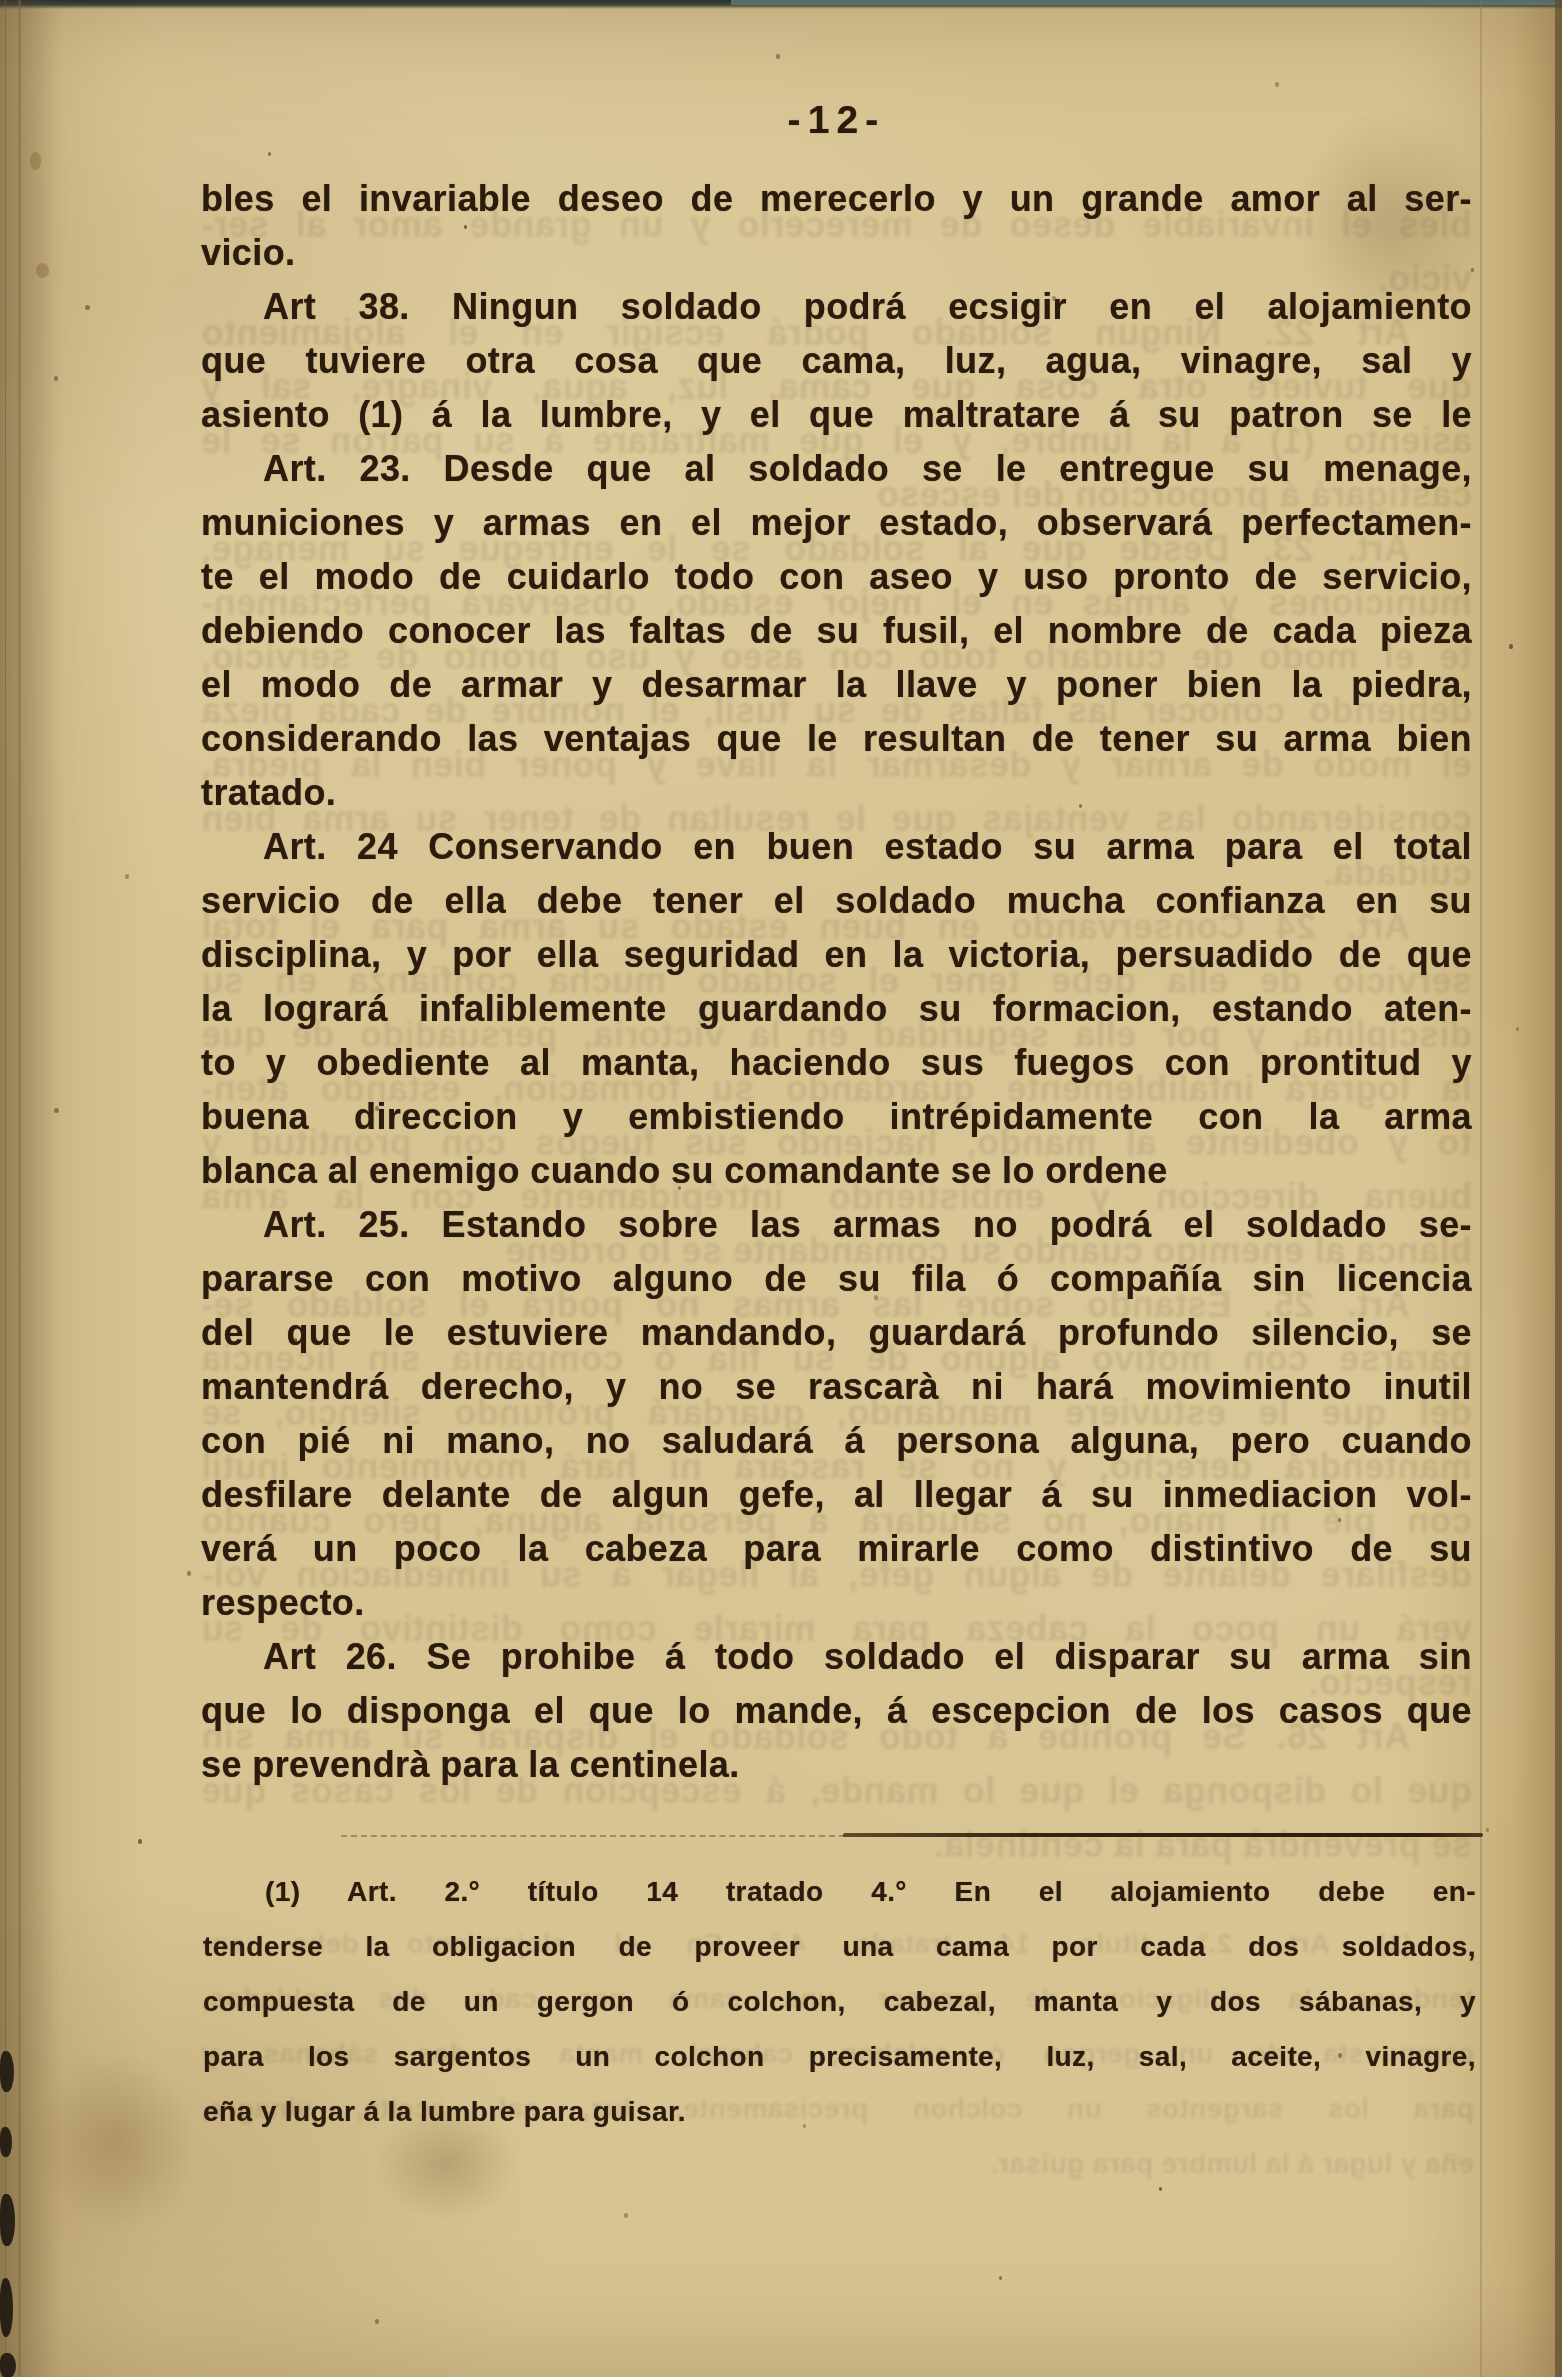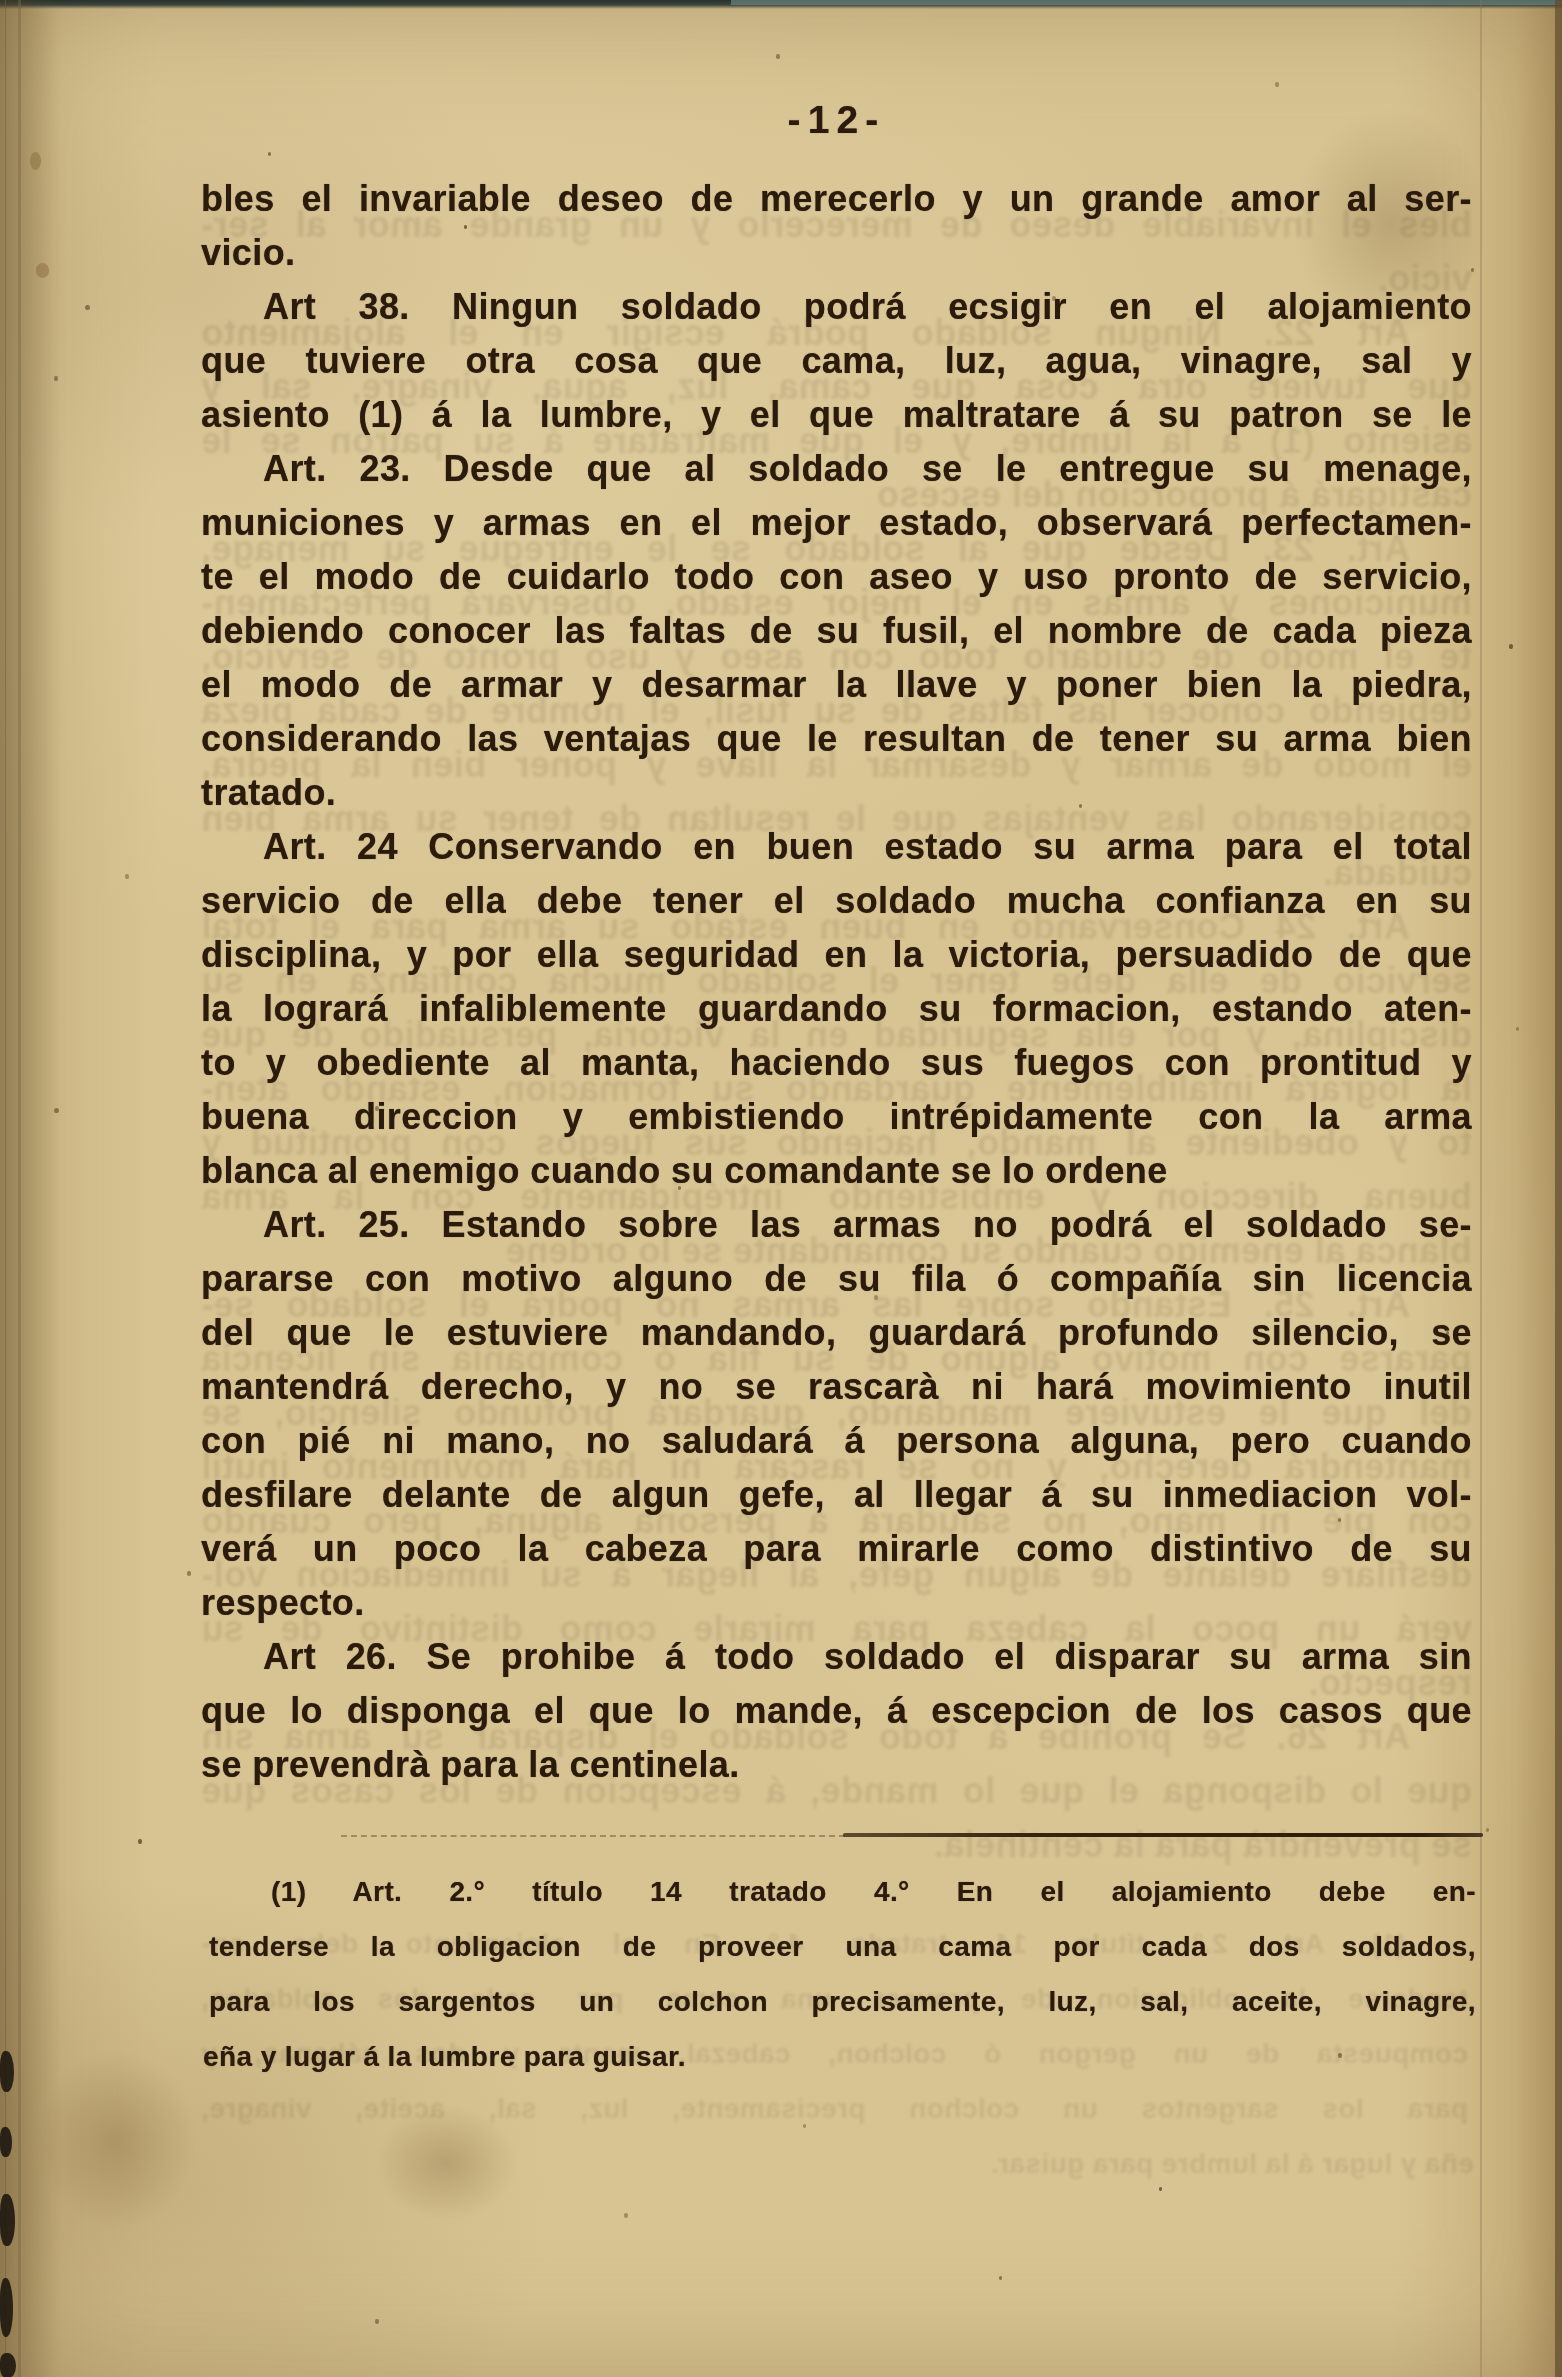--- a/index.html
+++ b/index.html
@@ -42,21 +42,21 @@
   .footnote{position:absolute;left:203px;top:1864px;width:1273px;}
   .line{
     height:54px;line-height:54px;white-space:nowrap;
     font-size:36px;font-weight:700;color:#2b1b0d;
     text-shadow:0 0 0.9px rgba(43,27,13,.62);
     letter-spacing:0.4px;
   }
   .footnote .line{height:55px;line-height:55px;font-size:28px;letter-spacing:0.4px;}
   .line.j{text-align:justify;text-align-last:justify;white-space:normal;
     overflow:hidden;max-height:54px;}
-  .footnote .line.j{max-height:55px;margin-left:6px;}
+  .footnote .line.j{max-height:55px;}
   .line.ind{padding-left:62px;}
   
   .ghost{position:absolute;left:201px;width:1271px;transform:scaleX(-1);
     opacity:.12;filter:blur(1.4px);pointer-events:none;}
   .ghost-main{top:198px;}
   .ghost-foot{top:1916px;width:1273px;}
   .ghost .line{color:#4a3a20;text-shadow:none;}
   
   .rule-faint{position:absolute;left:341px;top:1835px;width:504px;height:0;
     border-top:2.7px dashed rgba(62,46,26,.38);}
@@ -164,20 +164,21 @@
       <div class="line j">que lo disponga el que lo mande, á escepcion de los casos que</div>
       <div class="line">se prevendrà para la centinela.</div>
     </div>
 
   <div class="rule-faint"></div>
   <div class="rule-solid"></div>
 
   <div class="footnote" id="footnote">
       <div class="line j ind">(1)  Art. 2.° título 14 tratado 4.°  En el alojamiento debe en-</div>
       <div class="line j">tenderse la obligacion de proveer una cama por cada dos soldados,</div>
+      <div class="line j">compuesta de un gergon ó colchon, cabezal, manta y dos sábanas, y</div>
       <div class="line j">para los sargentos un colchon precisamente, luz, sal, aceite, vinagre,</div>
       <div class="line">eña y lugar á la lumbre para guisar.</div>
     </div>
 
   <div id="specks">
       <div class="speck" style="left: 776px; top: 54px; width: 3.6px; height: 4.5px; background: rgb(74, 55, 32); opacity: 0.5; position: absolute;"></div>
       <div class="speck" style="left: 268px; top: 152px; width: 2.7px; height: 3.6px; background: rgb(106, 82, 47); opacity: 0.7; position: absolute;"></div>
       <div class="speck" style="left: 1275px; top: 82px; width: 3.6px; height: 4.5px; background: rgb(106, 82, 47); opacity: 0.5; position: absolute;"></div>
       <div class="speck" style="left: 464px; top: 225px; width: 2.7px; height: 3.6px; background: rgb(74, 55, 32); opacity: 0.7; position: absolute;"></div>
       <div class="speck" style="left: 1052px; top: 296px; width: 3.6px; height: 4.5px; background: rgb(106, 82, 47); opacity: 0.5; position: absolute;"></div>

